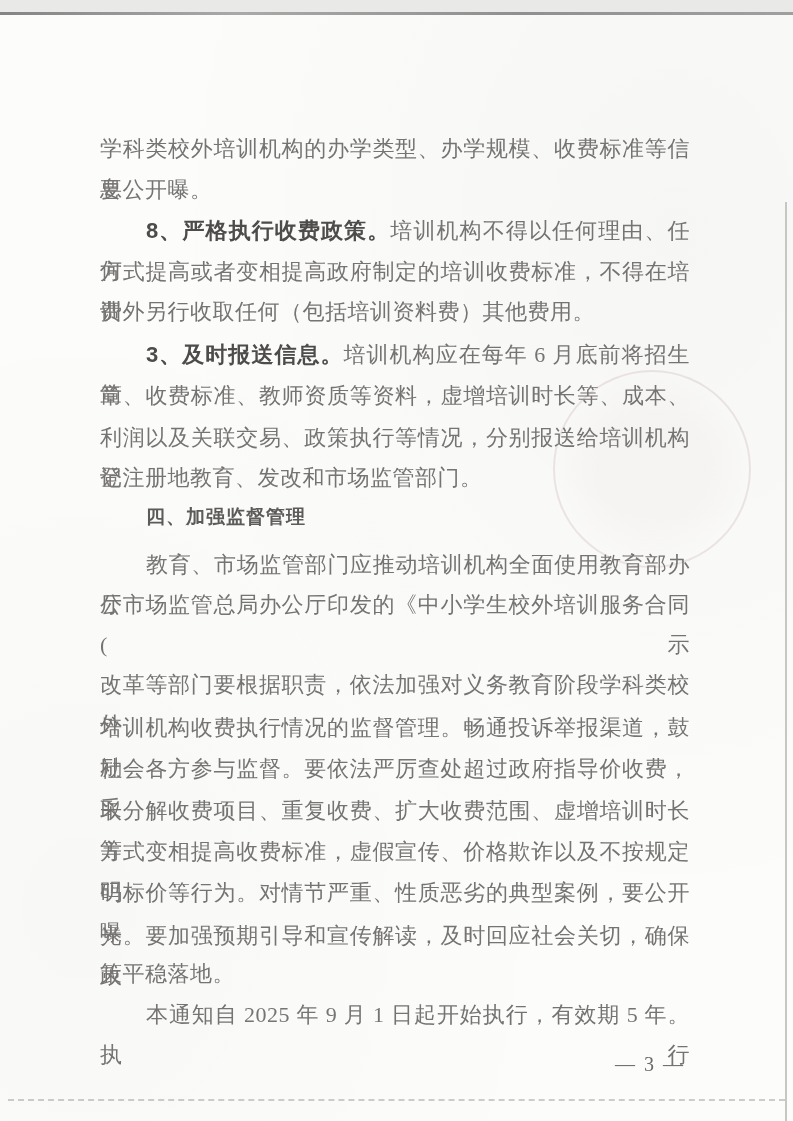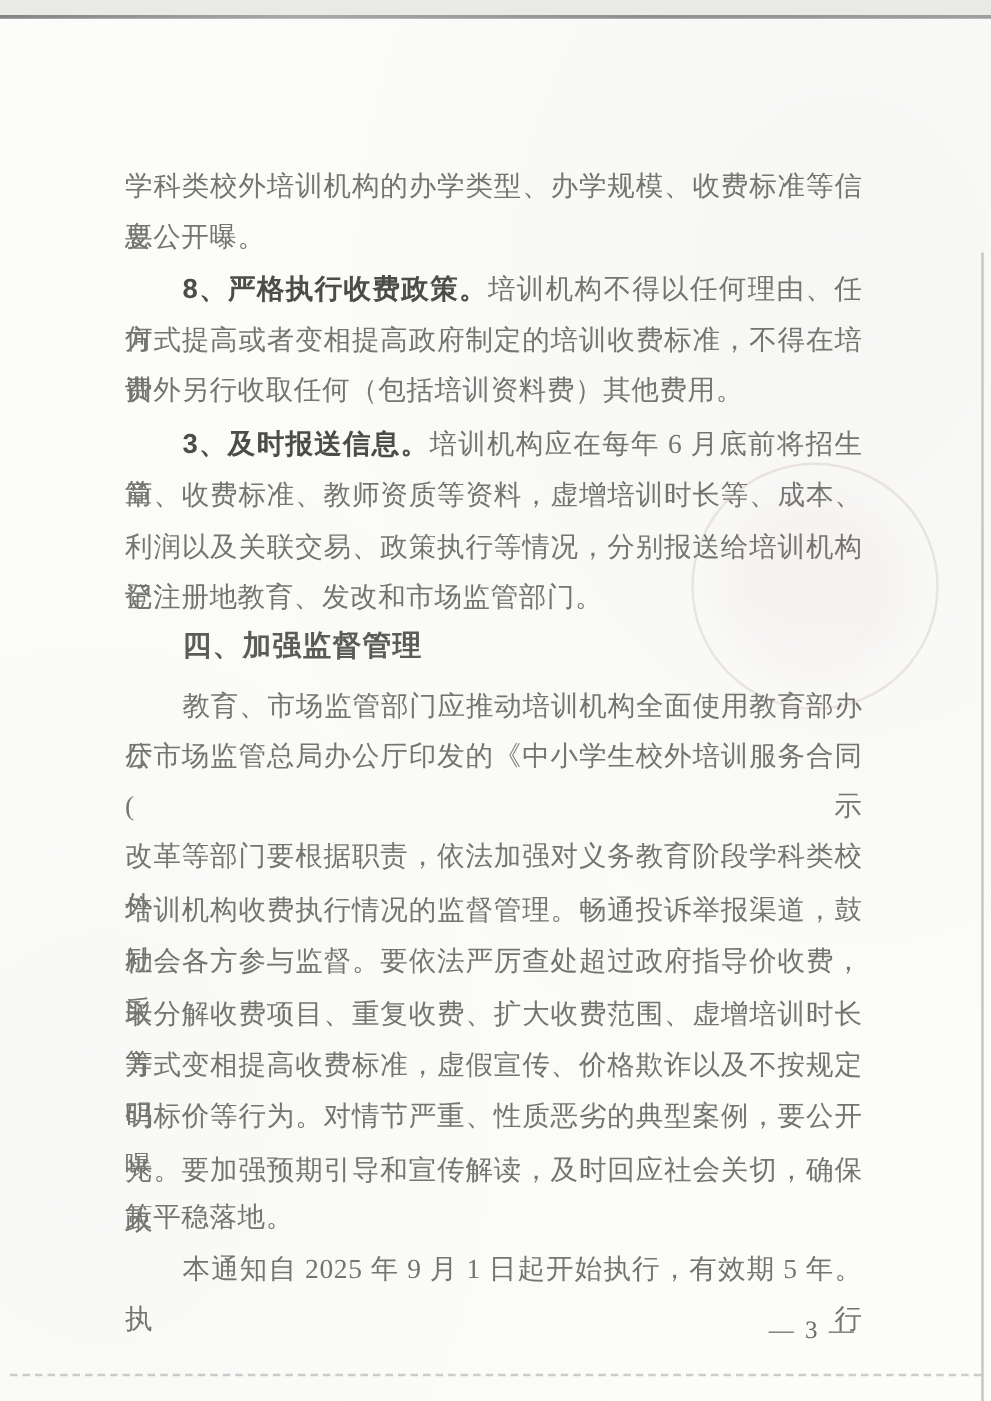--- a/index.html
+++ b/index.html
@@ -76,21 +76,21 @@
   }
   .tline.ind {
     text-indent: 46px;
   }
   .tline .b {
     font-family: "Liberation Sans", "DejaVu Sans", sans-serif;
     font-weight: 700;
     color: #4d4c4a;
   }
   .tline.heading .b {
-    font-size: 23px;
+    font-size: 19px;
     letter-spacing: 1px;
     color: #5c5b59;
   }
   .page-number {
     position: absolute;
     left: 595px;
     top: 1038px;
     width: 110px;
     height: 28px;
     line-height: 28px;

